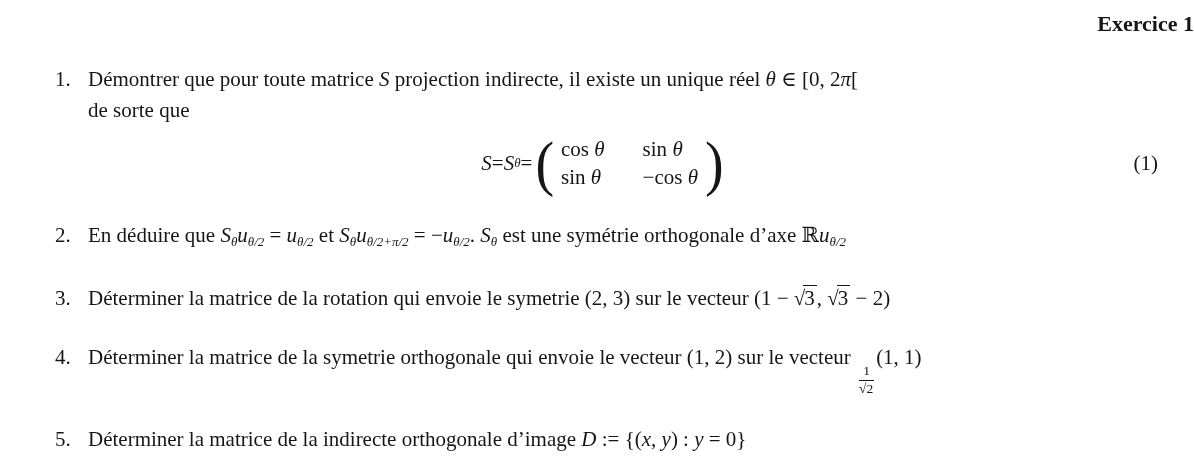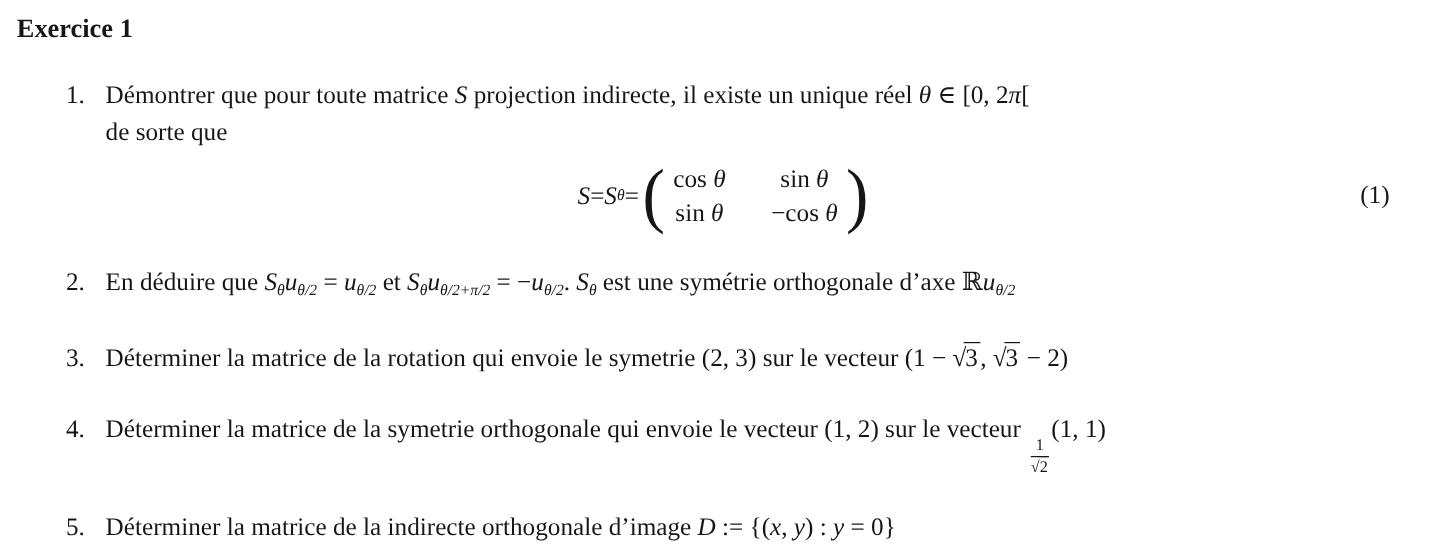--- a/index.html
+++ b/index.html
@@ -15,20 +15,21 @@
     overflow: hidden;
     font-family: "Liberation Serif", "DejaVu Serif", serif;
     font-size: 21px;
     color: #161616;
   }
   .title {
     font-size: 22px;
     font-weight: bold;
     margin: 0;
     line-height: 27px;
+    text-align: right;
   }
   .items { margin-top: 27px; }
   .item {
     display: flex;
     align-items: flex-start;
     margin-left: 41px;
   }
   .item-number {
     flex: 0 0 33px;
     line-height: 31px;
@@ -67,21 +68,21 @@
     font-weight: 400;
     line-height: 0;
     transform: scaleY(1.08);
     margin: 0 3px;
   }
   .matrix {
     display: inline-grid;
     grid-template-columns: auto auto;
     column-gap: 38px;
     row-gap: 0;
-    text-align: center;
+    text-align: left;
     margin: 0 4px;
   }
   .cell { line-height: 28px; white-space: nowrap; }
   .eq-tag {
     position: absolute;
     right: 36px;
     top: 50%;
     transform: translateY(-50%);
   }
 

